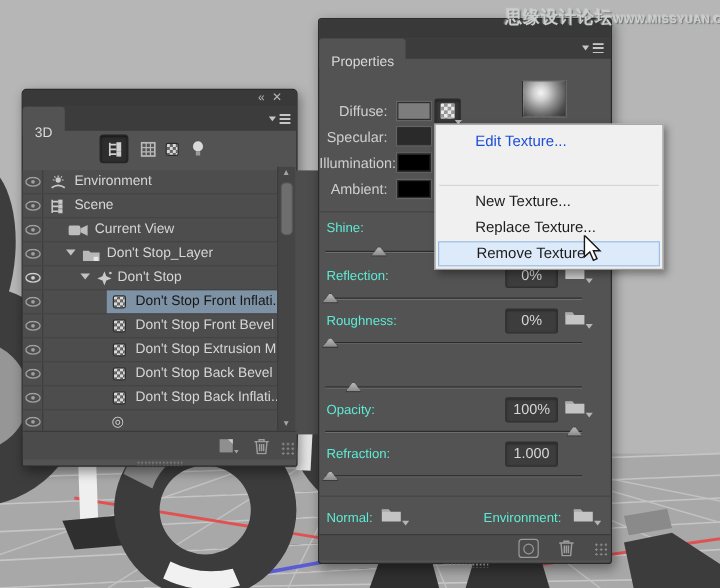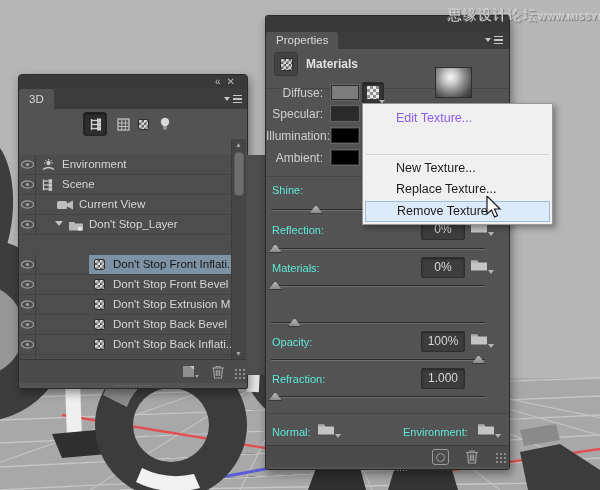--- a/index.html
+++ b/index.html
@@ -12,21 +12,21 @@
 
   
   .ps-panel { position:absolute; background:#535353; border:1px solid #2b2b2b;
     border-radius:4px 4px 2px 2px; box-shadow:2px 4px 10px rgba(0,0,0,.4); z-index:2; }
   .titlebar { position:absolute; left:0; top:0; right:0; height:14px; background:#393939;
     border-radius:3px 3px 0 0; }
   .titlebar .winbtns { position:absolute; right:6px; top:1px; color:#b9b9b9; font-size:10px;
     letter-spacing:6px; }
   .tabrow { position:absolute; left:0; right:0; height:20px; background:#3c3c3c; }
   .tab { position:absolute; top:0; height:20px; background:#535353; color:#d9d9d9;
-    font-size:11.5px; line-height:20px; padding:0 10px; border-radius:3px 3px 0 0; }
+    font-size:11.5px; line-height:20px; padding:12px 10px; border-radius:3px 3px 0 0; }
   .panelmenu { position:absolute; top:5px; width:18px; height:11px; }
   .panelmenu .tri { position:absolute; left:0; top:3px; width:0; height:0;
     border-left:3.5px solid transparent; border-right:3.5px solid transparent;
     border-top:4px solid #c6c6c6; }
   .panelmenu .bars { position:absolute; left:9px; top:1px; width:9px; height:9px;
     background:linear-gradient(#c6c6c6 0 1.5px,transparent 1.5px 3.5px,#c6c6c6 3.5px 5px,
       transparent 5px 7px,#c6c6c6 7px 8.5px,transparent 8.5px); }
   .bottombar { position:absolute; left:0; right:0; background:#4b4b4b;
     border-top:1px solid #3a3a3a; }
   .dragdots { position:absolute; left:50%; transform:translateX(-50%); width:38px; height:4px;
@@ -44,21 +44,21 @@
 
   
   #panel3d { left:18px; top:74px; width:230px; height:315px; }
   #panel3d .tabrow { top:14px; }
   #panel3d .tab { left:0; }
   #panel3d .panelmenu { right:5px; }
   #toolbar3d { position:absolute; left:0; top:34px; width:100%; height:30px; }
   .toolbtn { position:absolute; top:3px; width:24px; height:24px; border-radius:3px;
     display:flex; align-items:center; justify-content:center; }
   .toolbtn.sel { background:#2d2d2d; border:1px solid #242424; box-shadow:inset 0 1px 2px rgba(0,0,0,.6); }
-  #list3d { position:absolute; left:0; top:80px; width:252px; height:220px; background:#4d4d4d; }
+  #list3d { position:absolute; left:0; top:67px; width:252px; height:220px; background:#4d4d4d; }
   .srow { position:absolute; left:0; width:212px; height:20px; border-bottom:1px solid #434343;
     background:#4d4d4d; }
   .eyecell { position:absolute; left:0; top:0; width:17px; height:19px;
     border-right:1px solid #3e3e3e; display:flex; align-items:center; justify-content:center; }
   .rowlab { position:absolute; top:0; height:19px; line-height:19px; font-size:11.5px; color:#d6d6d6;
     white-space:nowrap; }
   .rowicon { position:absolute; top:3px; }
   .expander { position:absolute; top:6px; width:0; height:0;
     border-left:4px solid transparent; border-right:4px solid transparent;
     border-top:5px solid #c2c2c2; }
@@ -125,30 +125,30 @@
   .ballbtn { width:17px; height:16px; border:1px solid #9a9a9a; border-radius:3px;
     display:flex; align-items:center; justify-content:center; }
   .ballbtn .c { width:9px; height:9px; border:1px solid #9a9a9a; border-radius:50%; }
 
   
   #ctxmenu { position:absolute; left:362px; top:103px; width:191px; height:122px;
     background:#f0f0f0; border:1px solid #979797; box-shadow:3px 3px 6px rgba(0,0,0,.35);
     z-index:5; }
   .mitem { position:absolute; left:2px; right:2px; height:21px; font-size:12.5px;
     line-height:21px; padding-left:31px; color:#1c1c1c; white-space:nowrap; }
-  .mitem.dis { color:#8b5cf6; }
+  .mitem.dis { color:#1d4ed8; }
   .mitem.hl { background:#ddeafa; border:1px solid #9ebfe4; line-height:19px; }
   .msep { position:absolute; left:3px; right:3px; border-top:1px solid #d4d4d4; }
 
   
   #cursor { position:absolute; left:486px; top:196px; z-index:9; }
   #watermark { position:absolute; left:421px; top:6px; z-index:8; color:#cbcecf;
     text-shadow:1px 1px 1px rgba(60,60,60,.55), -1px -1px 1px rgba(255,255,255,.4);
     white-space:nowrap; }
-  #watermark .cn { font-size:14px; font-weight:normal; letter-spacing:1px;margin-left:27px; }
+  #watermark .cn { font-size:14px; font-weight:bold; letter-spacing:1px; }
   #watermark .url { font-size:9px; font-weight:bold; letter-spacing:.5px; }
 
   svg { display:block; }
 </style>
 </head>
 <body>
 
 <svg id="scene" viewBox="0 0 600 490">
   <rect x="0" y="0" width="600" height="490" fill="#b6b6b6"></rect>
   <rect x="0" y="378" width="600" height="112" fill="#a8a8a8"></rect>
@@ -318,20 +318,36 @@
       <span class="expander" style="left:36px"></span>
       <span class="rowicon" style="left:50px;top:5px">
         <svg width="15" height="11">
             <path d="M0,2 L5,2 L6.5,3.5 L14,3.5 L14,10.5 L0,10.5 Z" fill="#b8b8b8"></path>
           <rect x="9" y="7" width="4" height="3.5" fill="#e6e6e6"></rect>
           </svg>
         </span>
       <span class="rowlab" style="left:70px">Don't Stop_Layer</span>
     </div>
 
+    <div class="srow" style="top:80px">
+      <div class="eyecell">
+        <svg width="13" height="9">
+          <ellipse cx="6.5" cy="4.5" rx="6" ry="3.6" fill="none" stroke="#cfcfcf" stroke-width="1.2"></ellipse>
+          <circle cx="6.5" cy="4.5" r="1.6" fill="#cfcfcf"></circle>
+          </svg>
+      </div>
+      <span class="expander" style="left:48px"></span>
+      <span class="rowicon" style="left:62px;top:4px">
+        <svg width="13" height="12">
+            <polygon points="6,0 7.6,4.3 12,6 7.6,7.7 6,12 4.4,7.7 0,6 4.4,4.3" fill="#c9c9c9"></polygon>
+          <circle cx="11" cy="1.5" r="1.1" fill="#c9c9c9"></circle>
+          </svg>
+        </span>
+      <span class="rowlab" style="left:79px">Don't Stop</span>
+    </div>
 
     <div class="srow" style="top:100px">
       <div class="sel-hl"></div>
       <div class="eyecell">
         <svg width="13" height="9">
           <ellipse cx="6.5" cy="4.5" rx="6" ry="3.6" fill="none" stroke="#9f9f9f" stroke-width="1.2"></ellipse>
           <circle cx="6.5" cy="4.5" r="1.6" fill="#9f9f9f"></circle>
           </svg>
       </div>
       <span class="rowicon" style="left:75px;top:4px">
@@ -432,26 +448,20 @@
 <div id="panelProps" class="ps-panel">
   <div class="titlebar"></div>
   <div class="tabrow">
     <div class="tab" style="left:0">Properties</div>
   </div>
   <div class="panelmenu">
     <span class="tri"></span>
       <span class="bars"></span>
     </div>
 
-  <div id="matHeader">
-    <div id="matHeaderIcon">
-      <span class="mat-ic"></span>
-      </div>
-    <div id="matTitle">Materials</div>
-  </div>
 
   <div class="prow" style="top:67px">
     <span class="plab-r">Diffuse:</span>
     <span class="swatch" style="background:#7d7d7d"></span>
     <span class="texbtn">
       <span class="doc checker"></span>
       <span class="tinydrop" style="left:16px;top:17px"></span>
     </span>
     <span class="spherebox checker">
       <span class="ball"></span>
@@ -490,21 +500,21 @@
         </svg>
       <span class="tinydrop" style="left:17px;top:12px"></span>
       </span>
   </div>
   <div class="slider" style="top:228px">
     <span class="track"></span>
       <span class="thumb" style="left:2%"></span>
   </div>
 
   <div class="prow" style="top:243px">
-    <span class="plab-l">Materials:</span>
+    <span class="plab-l">Roughness:</span>
     <span class="valbox">0%</span>
     <span class="folderbtn">
       <svg width="17" height="13">
         <path d="M0,2.5 L6,2.5 L7.5,4.5 L16,4.5 L16,12.5 L0,12.5 Z" fill="#c4c4c4"></path>
         <path d="M0,2.5 L6,2.5 L7.5,4.5 L0,4.5 Z" fill="#a9a9a9"></path>
         </svg>
       <span class="tinydrop" style="left:17px;top:12px"></span>
       </span>
   </div>
   <div class="slider" style="top:265px">

